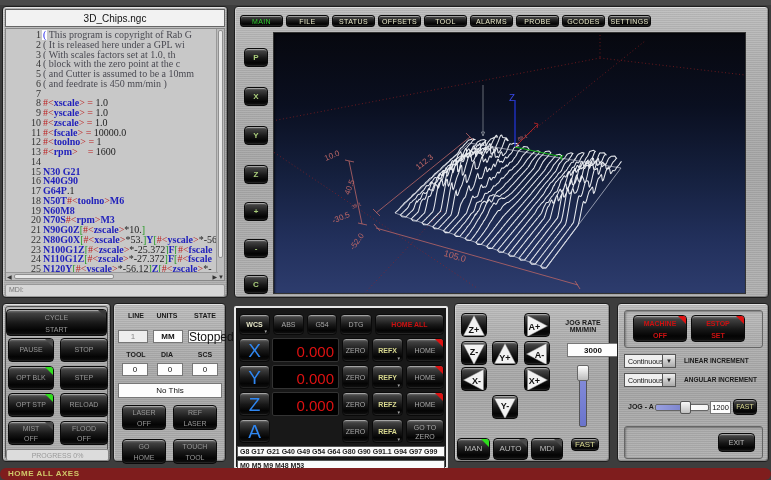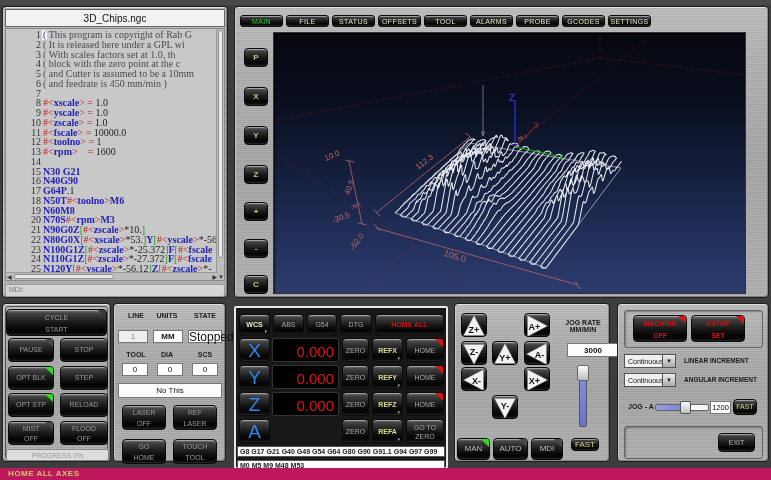--- a/index.html
+++ b/index.html
@@ -419,15 +419,15 @@
 <div style="position:absolute;left:62px;top:97px;width:11px;height:13px;background:linear-gradient(180deg,#f8f8f8,#c0c0c0);border:1px solid #555;border-radius:2px;"></div>
 <div class="fld" style="left:92px;top:97px;width:21px;height:13px;font-size:7.5px;line-height:12px;">1200</div>
 <div class="btn" style="left:115px;top:95px;width:24px;height:16px;color:#d8d890;">
       <span style="font-size:7px;line-height:14px;">FAST</span>
     </div>
 <div style="position:absolute;left:6px;top:122px;width:139px;height:33px;border:1px solid #666;border-radius:3px;box-shadow:inset 1px 1px 2px rgba(0,0,0,0.3);"></div>
 <div class="btn" style="left:100px;top:129px;width:37px;height:19px;color:#bbb;">
       <span style="font-size:7px;line-height:17px;">EXIT</span>
     </div>
 </div>
-<div style="position:absolute;left:0;top:468px;width:771px;height:12px;background:#be185d;">
+<div style="position:absolute;left:0;top:468px;width:771px;height:12px;background:#7f1d1d;border-radius:6px;">
   <span style="position:absolute;left:8px;top:1px;font-size:8px;font-weight:bold;color:#cfc769;letter-spacing:0.5px;">HOME ALL AXES</span>
 </div>
 
 </body></html>

